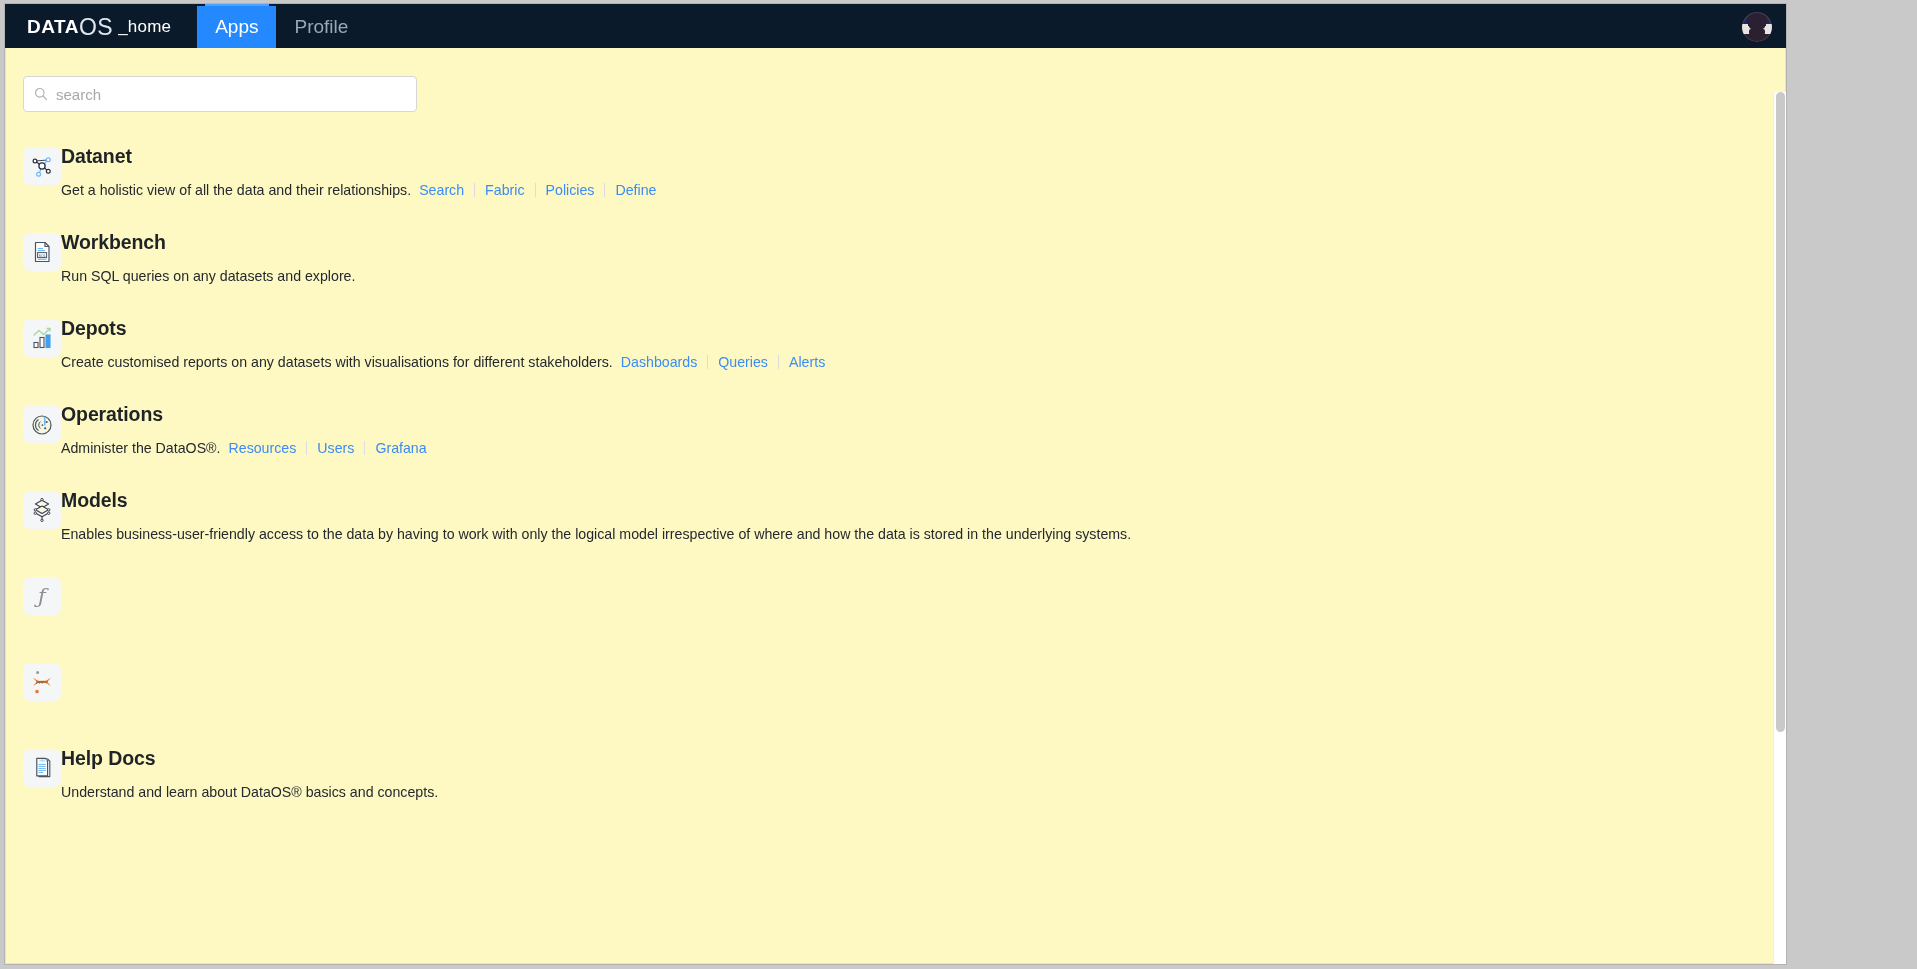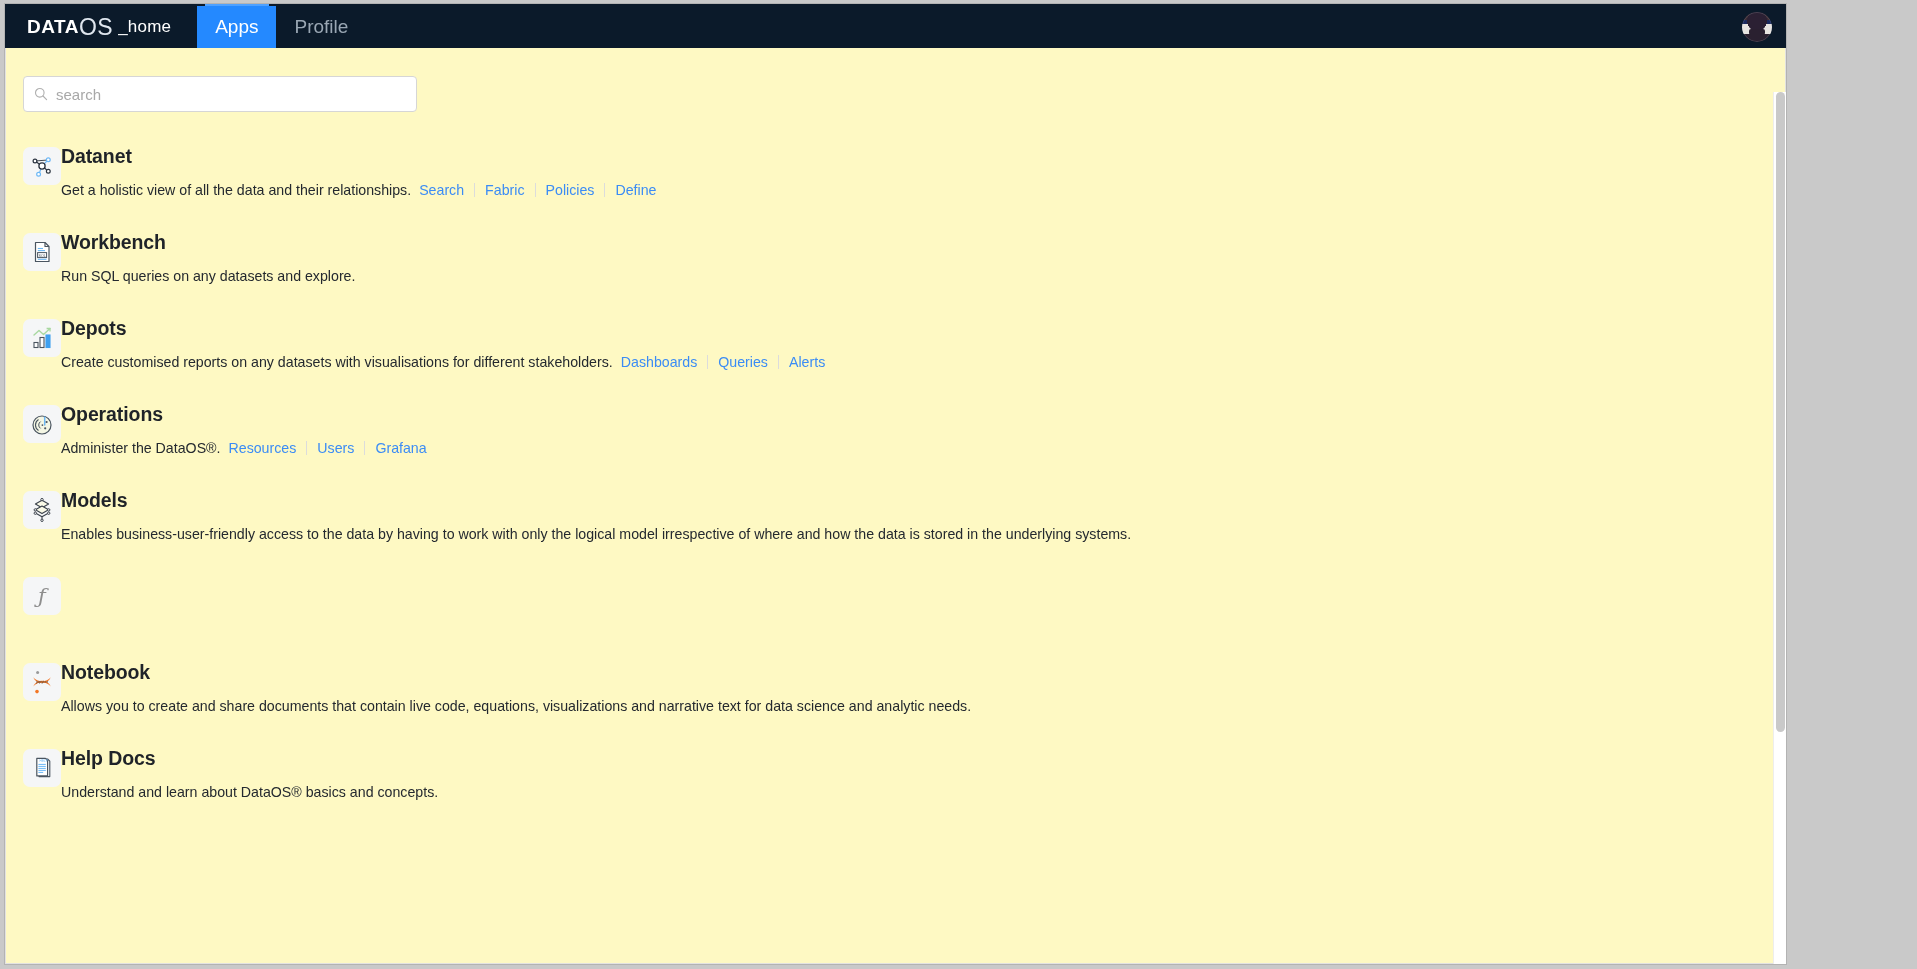--- a/index.html
+++ b/index.html
@@ -410,26 +410,20 @@
       <div class="app-row">
         <div class="app-icon">
           <svg width="26" height="26" viewBox="0 0 26 26">
             <circle cx="8.6" cy="3.4" r="1.5" fill="#999"></circle>
             <path d="M4.2 8.2a9.6 9.6 0 0 0 17.6 0 11.6 11.6 0 0 1-17.6 0z" fill="#f37726"></path>
             <path d="M21.8 17.4a9.6 9.6 0 0 0-17.6 0 11.6 11.6 0 0 1 17.6 0z" fill="#f37726"></path>
             <text x="13" y="14.4" font-size="4" text-anchor="middle" fill="#4a4a4a" font-family="Liberation Sans, sans-serif">jupyter</text>
             <circle cx="8" cy="22.6" r="1.8" fill="#f37726"></circle>
           </svg>
         </div>
-        <div class="app-body">
-          <div class="app-title">Notebook</div>
-          <div class="app-desc-line">
-            <span class="app-desc-text">Allows you to create and share documents that contain live code, equations, visualizations and narrative text for data science and analytic needs.</span>
-          </div>
-        </div>
       </div>
 
       <div class="app-row">
         <div class="app-icon">
           <svg width="26" height="26" viewBox="0 0 26 26">
             <path d="M10 4h8.6l2.2 2.2v15.4H10z" fill="#fff" stroke="#4a5560" stroke-width="1.1" stroke-linejoin="round"></path>
             <path d="M7.8 3.3h8.6L18.6 5.5v15.4H7.8z" fill="#fff" stroke="#4a5560" stroke-width="1.2" stroke-linejoin="round"></path>
             <text x="10.6" y="7.2" font-size="3.2" fill="#6cb7f5" font-family="Liberation Sans, sans-serif">HELP</text>
             <line x1="9.4" y1="9.4" x2="16.8" y2="9.4" stroke="#6cb7f5" stroke-width="1"></line>
             <line x1="9.4" y1="11.4" x2="16.8" y2="11.4" stroke="#6cb7f5" stroke-width="1"></line>

